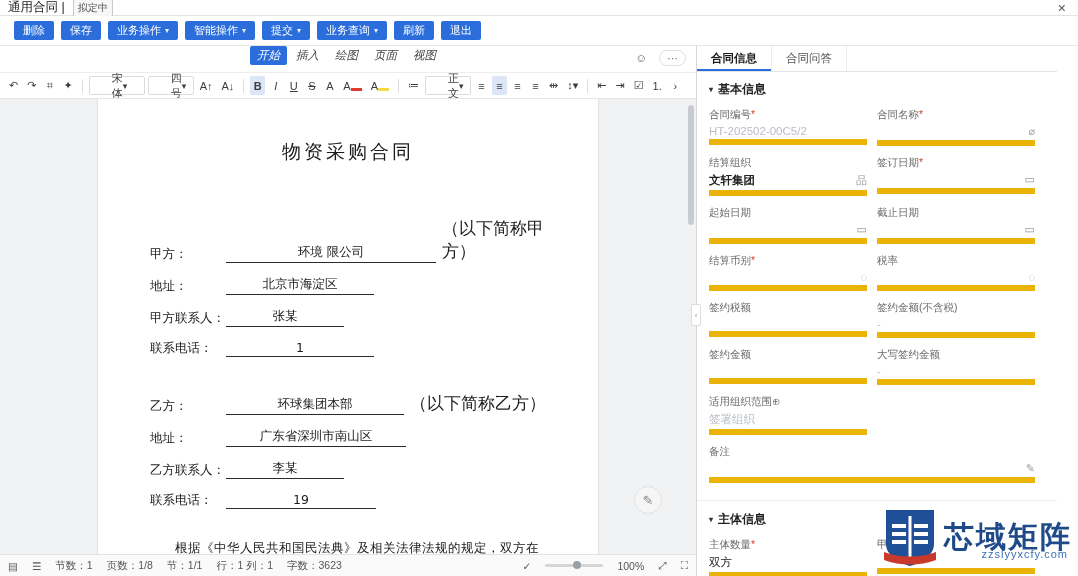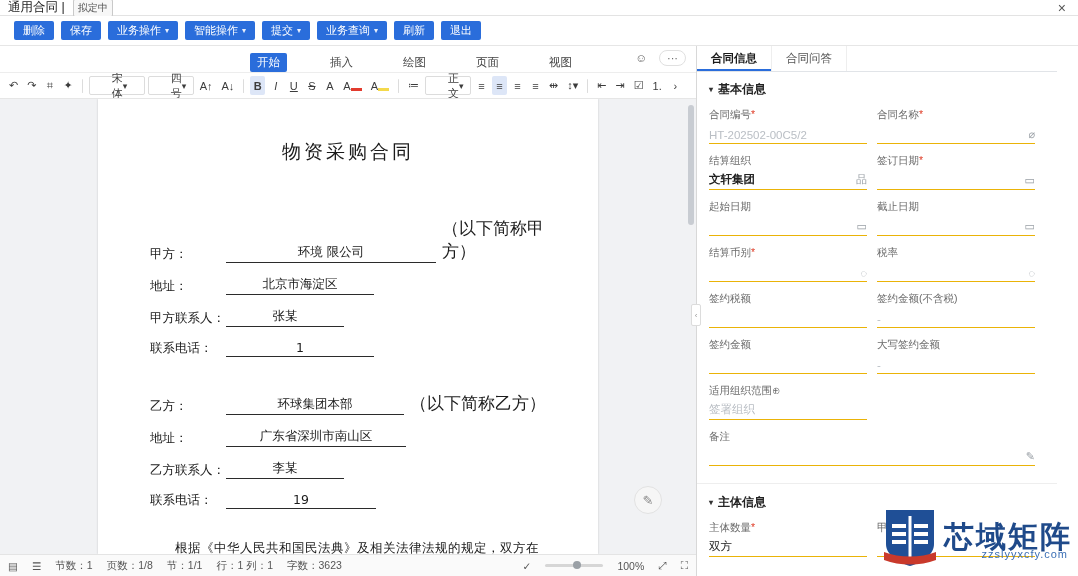--- a/index.html
+++ b/index.html
@@ -37,22 +37,22 @@
   .btn .caret { font-size:8px; opacity:.9; }
 
   
   .body { flex:1; display:flex; min-height:0; }
 
   
   .editor { width:697px; display:flex; flex-direction:column; min-width:0; background:#fff;
             border-right:1px solid #d8d8d8; position:relative; }
 
   .ribbon-tabs {
-    height:27px; display:flex; align-items:flex-end; gap:36px; padding-left:250px;
-    font-size:11.5px; color:#444; border-bottom:1px solid #ededed; position:relative;
+    height:27px; display:flex; align-items:flex-start; gap:2px; padding-left:250px;
+    font-size:11.5px; color:#444; border-bottom:1px solid #ededed; position:relative;font-style:italic;
   }
   .ribbon-tabs .tab { padding:2px 7px; border-radius:2px; cursor:default; }
   .ribbon-tabs .tab.active { background:#2a6ddb; color:#fff; }
   .ribbon-right { position:absolute; right:10px; top:4px; display:flex; gap:12px; align-items:center; color:#666; }
   .ribbon-right .chip { border:1px solid #e0e0e0; border-radius:10px; padding:1px 7px; font-size:11px; }
 
   .toolbar {
     height:26px; display:flex; align-items:center; gap:3px; padding:0 6px;
     border-bottom:1px solid #e6e6e6; font-size:11px; color:#3c3c3c; overflow:hidden;
   }
@@ -119,21 +119,21 @@
   .panel-body { flex:1; overflow:hidden; position:relative; }
 
   .sec-head { display:flex; align-items:center; gap:5px; padding:9px 12px 3px; font-size:12px; font-weight:700; color:#222; }
   .sec-head .tri { font-size:8px; color:#333; }
   .grid2 { display:flex; flex-wrap:wrap; padding:0 12px; }
   .cell { width:50%; padding:7px 10px 3px 0; }
   .cell.full { width:100%; }
   .cl { font-size:10.5px; color:#6b6b6b; margin-bottom:3px; }
   .cl .req { color:#e0402b; }
   .cv {
-    border-bottom:1px solid #eab308; min-height:19px; font-size:11.5px; color:#222;
+    border-bottom:6px solid #eab308; min-height:19px; font-size:11.5px; color:#222;
     display:flex; align-items:flex-end; justify-content:space-between; padding-bottom:2px;
   }
   .cv.ph { color:#b9bec4; }
   .cv .ic { color:#9aa0a6; font-size:11px; margin-left:6px; }
   .cv strong { font-weight:700; }
   .watermark-note { position:relative; }
 
   
   .wm {
     position:absolute; right:6px; bottom:8px; display:flex; align-items:center; gap:6px; z-index:9;

